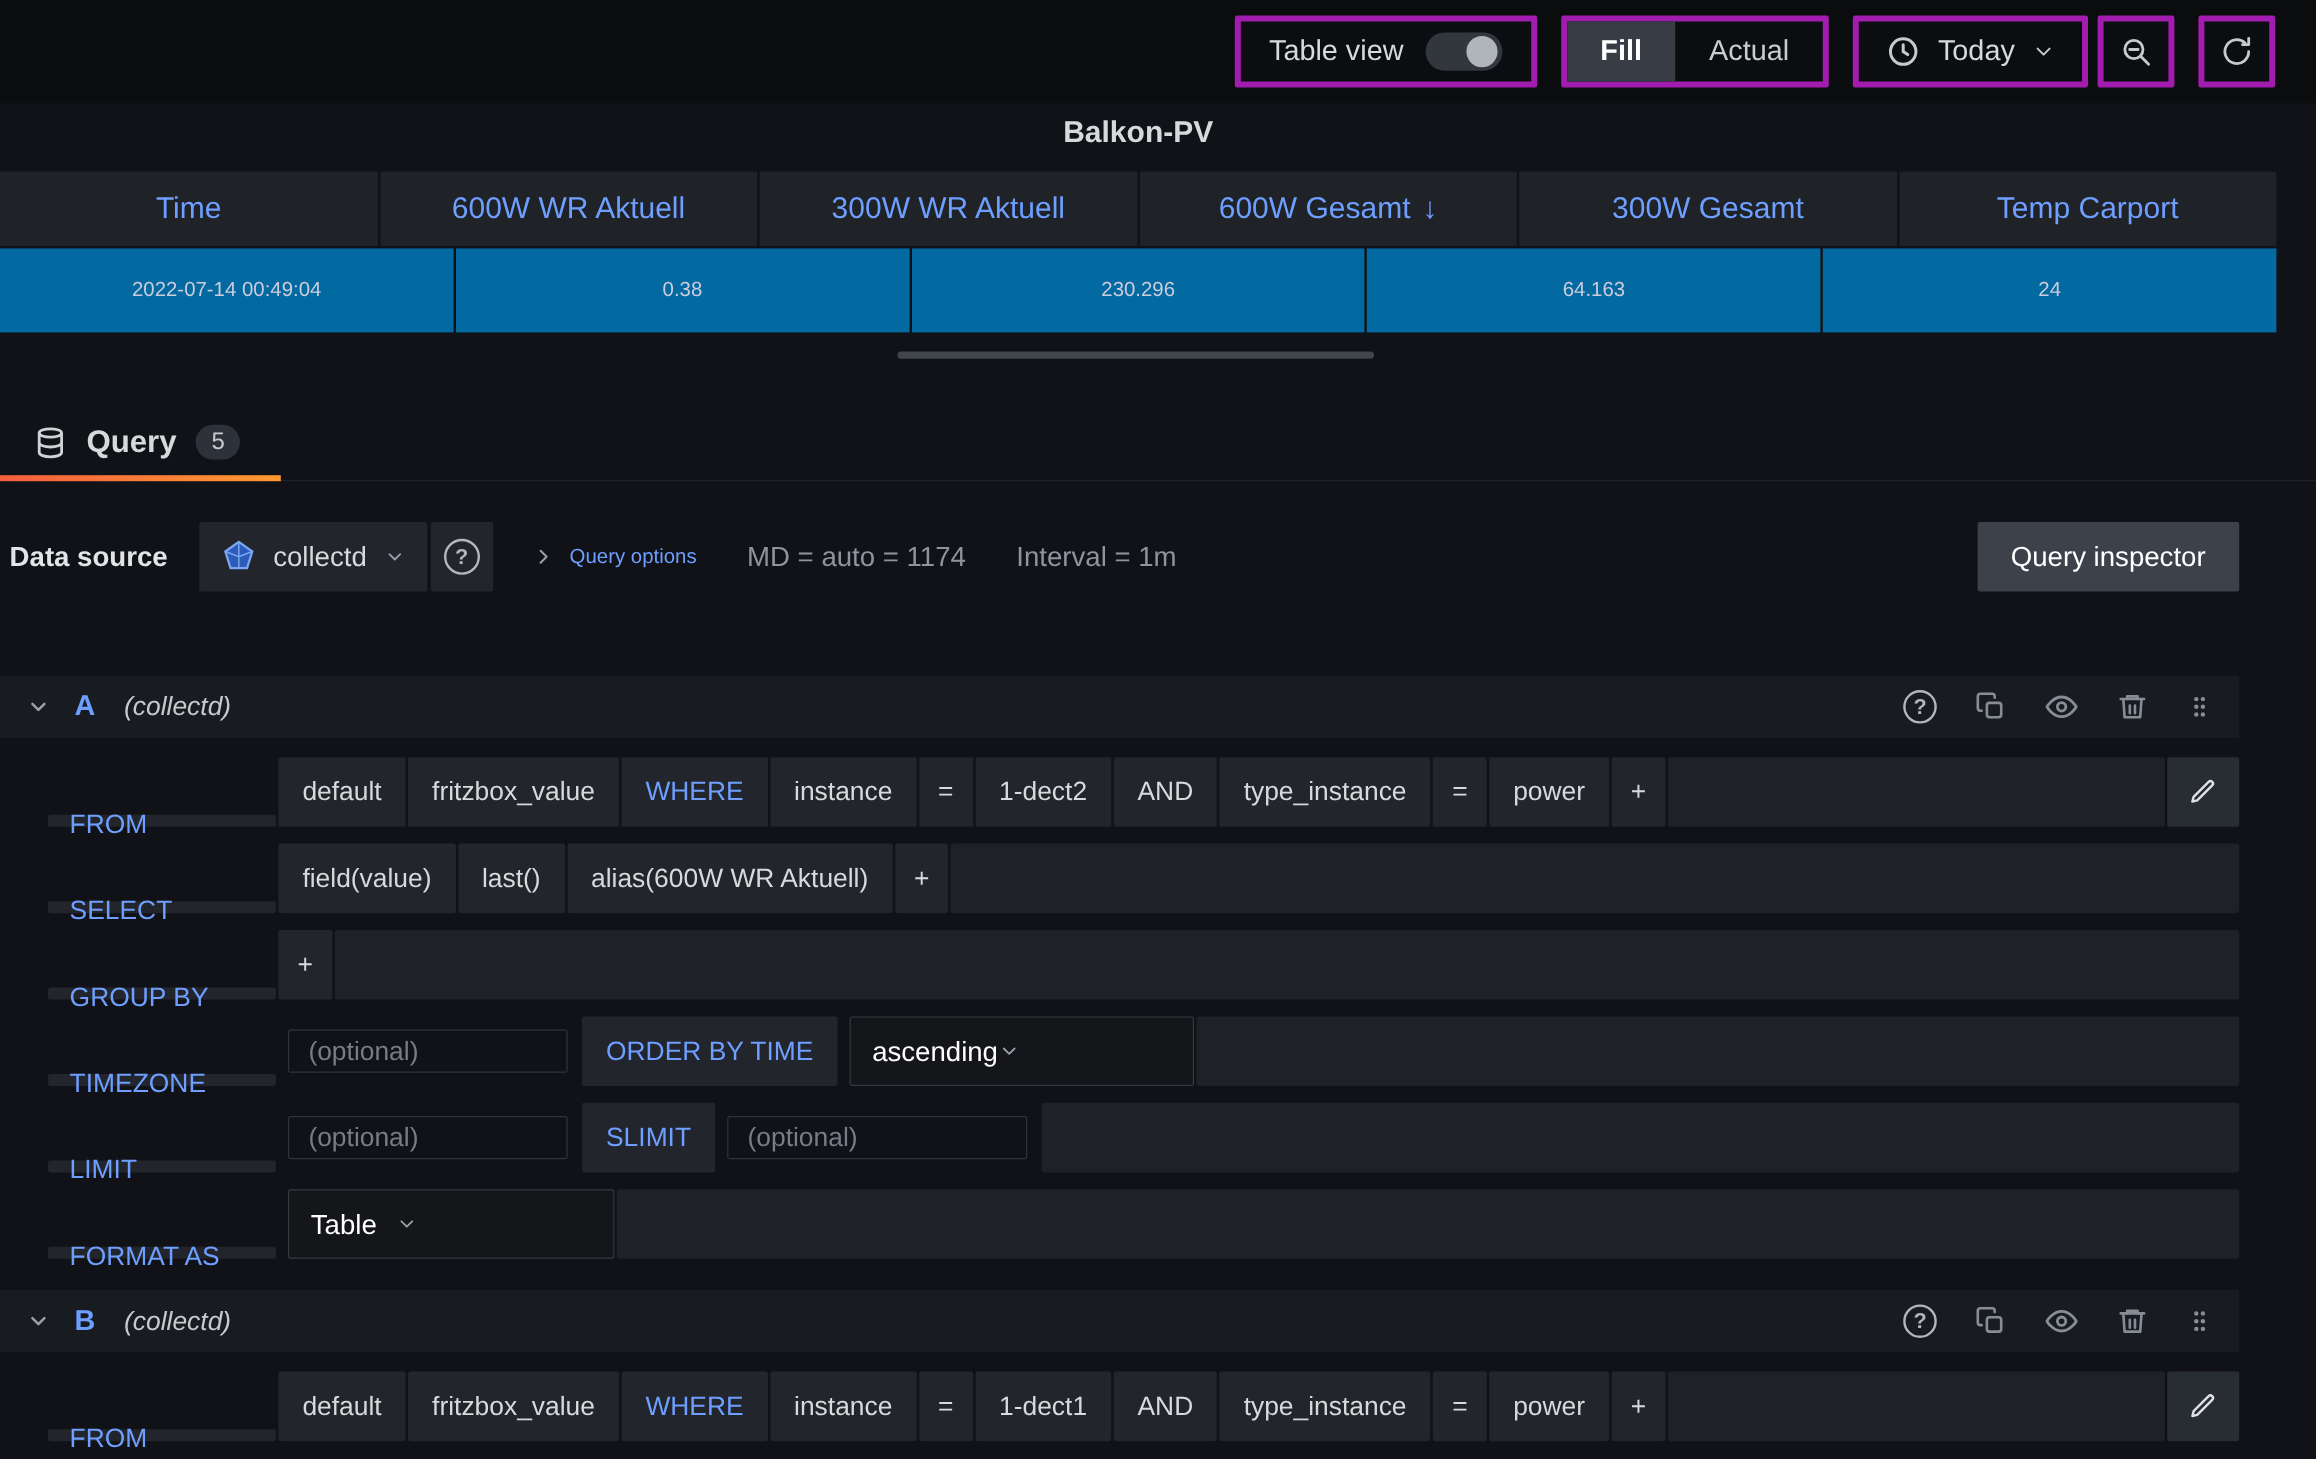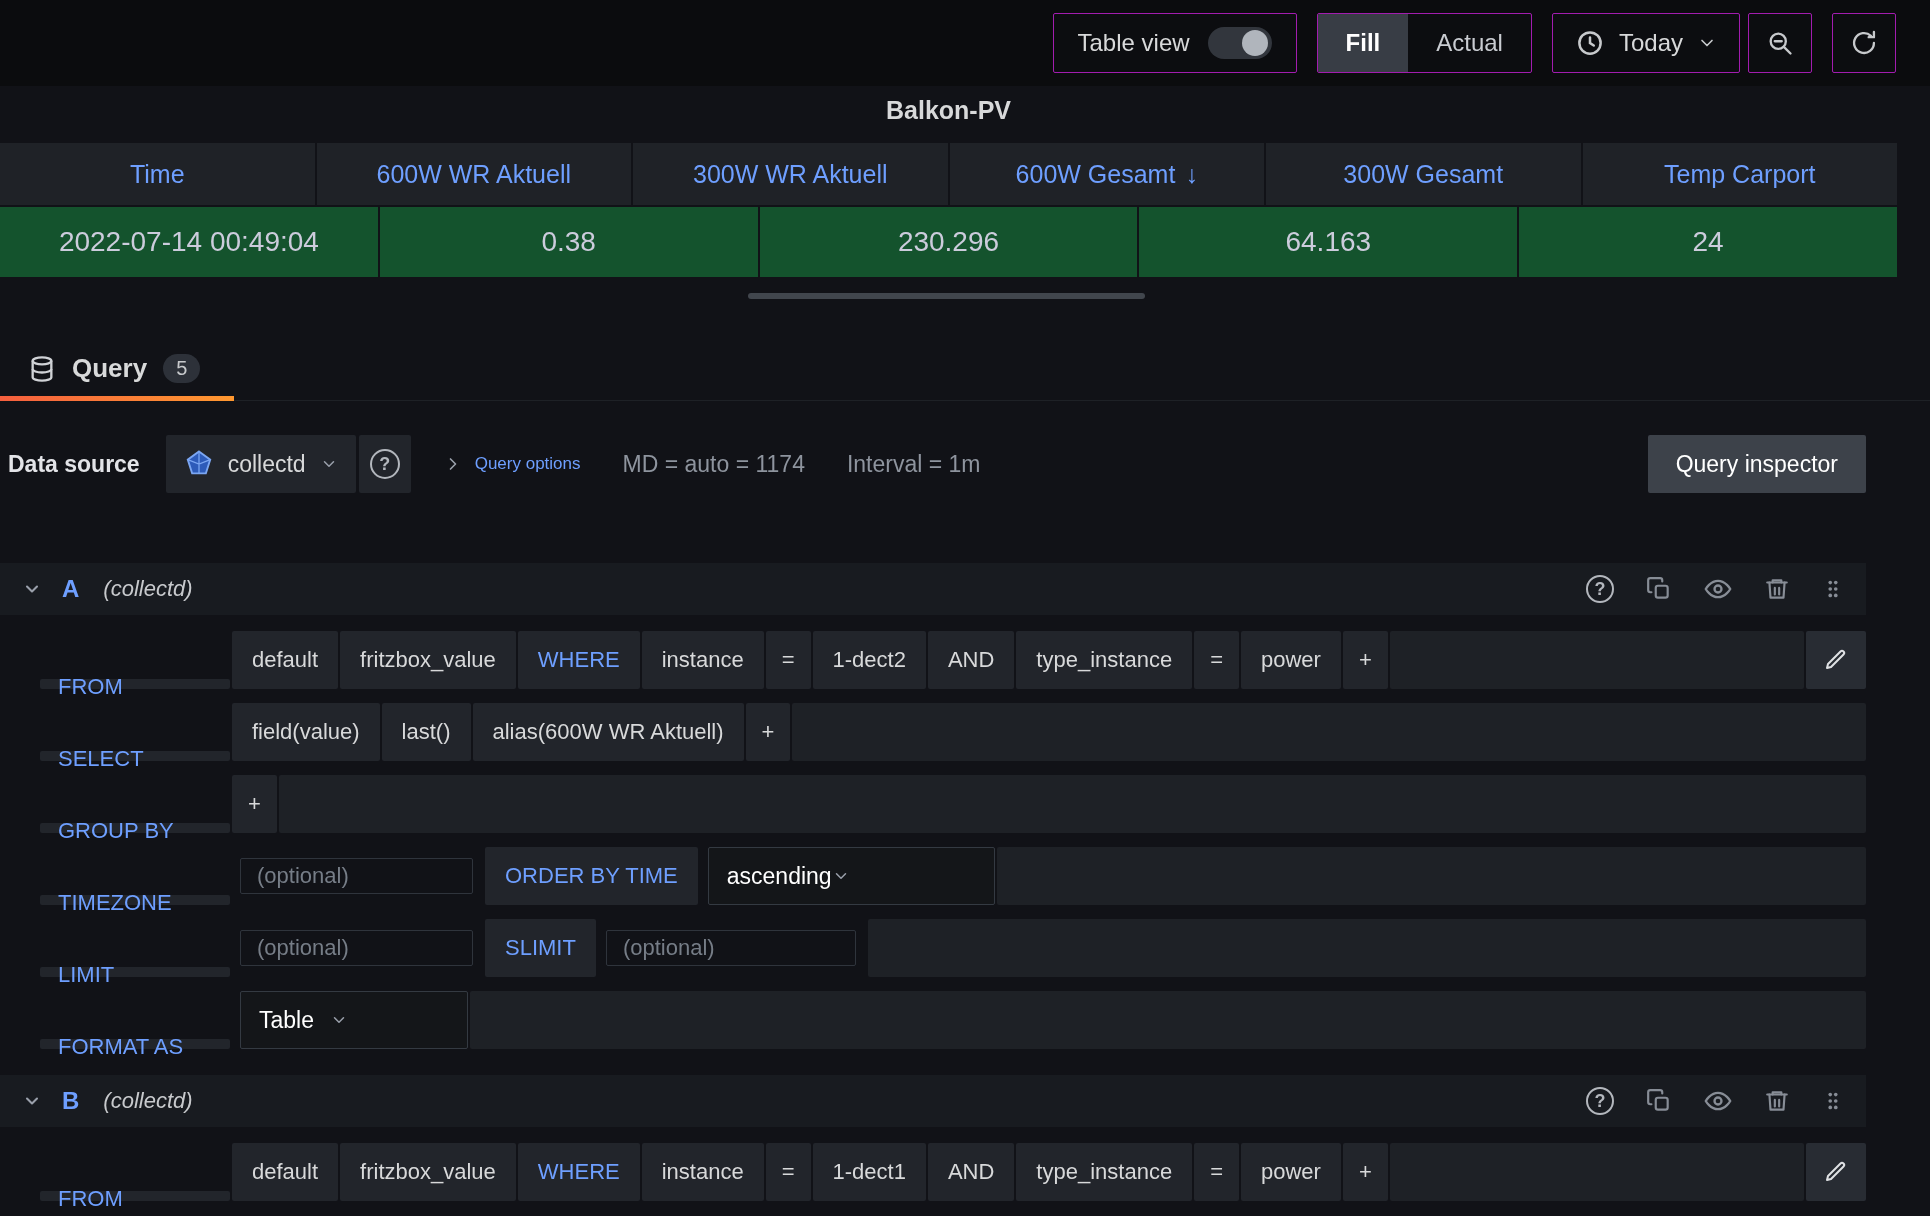--- a/index.html
+++ b/index.html
@@ -11,21 +11,21 @@
   }
   svg { display:block; }
 
   
   .topbar {
     height:86px; background:#0b0c0e;
     display:flex; align-items:center; justify-content:flex-end;
     padding-right:34px; gap:20px;
   }
   .tb-box {
-    height:60px; border:1px solid #a21caf; border-radius:2px;
+    height:60px; border:5px solid #a21caf; border-radius:2px;
     display:flex; align-items:center; background:#0c0d10;
   }
   .tableview-box { padding:0 24px; gap:18px; font-size:24px; color:#d8d9da; }
   .toggle { width:64px; height:32px; border-radius:16px; background:#32363d; position:relative; cursor:pointer; }
   .toggle .knob { position:absolute; right:4px; top:3px; width:26px; height:26px; border-radius:50%; background:#b0b5bc; }
   .fillactual-box { overflow:hidden; }
   .fa-btn {
     height:58px; border:none; background:transparent; color:#c9ccd1;
     font-family:inherit; font-size:24px; padding:0 28px; cursor:pointer;
   }
@@ -39,21 +39,21 @@
   .panel-title { width:1897px; text-align:center; margin-top:10px; font-size:25px; font-weight:700; color:#d8d9da; }
   .tbl { width:1897px; margin-top:18px; }
   .tbl-head, .tbl-body { display:flex; gap:2px; }
   .tbl-body { margin-top:2px; }
   .th {
     flex:1; height:62px; background:#1f2227; color:#6e9fff;
     font-size:25px; font-weight:500;
     display:flex; align-items:center; justify-content:center; gap:10px; cursor:pointer;
   }
   .td {
-    flex:1; height:70px; background:#14532d; color:#ccccdc; font-size:28px;
+    flex:1; height:70px; background:#0369a1; color:#ccccdc; font-size:17px;
     display:flex; align-items:center; justify-content:center;
   }
   .hscroll-thumb { margin:16px 0 0 748px; width:397px; height:6px; border-radius:3px; background:#41464d; cursor:pointer; }
 
   
   .tabsbar { margin-top:38px; border-bottom:1px solid #1e2126; display:flex; height:64px; }
   .tab {
     position:relative; display:flex; align-items:center; gap:16px;
     padding:0 34px 0 28px; color:#d8d9da; font-size:26px; font-weight:600; cursor:pointer;
   }
@@ -129,21 +129,21 @@
     border:1px solid #2f343c; border-radius:2px;
     color:#c7c9cc; font-size:22px; padding:0 16px; font-family:inherit;
   }
   .ipt::placeholder { color:#767d87; }
   .selbox {
     display:flex; align-items:center; 
     background:#141619; border:1px solid #343a42; border-radius:2px;
     padding:0 18px; font-size:23px; color:#ffffff; margin-left:10px; cursor:pointer;
   }
   .sel-asc { width:287px; }
-  .sel-table { width:228px;gap:16px; }
+  .sel-table { width:272px;gap:16px; }
   .caret { color:#9aa0ab; }
 </style>
 </head>
 <body>
 
 <div class="topbar">
   <div class="tb-box tableview-box">
     <span>Table view</span>
     <span class="toggle">
         <span class="knob"></span>

